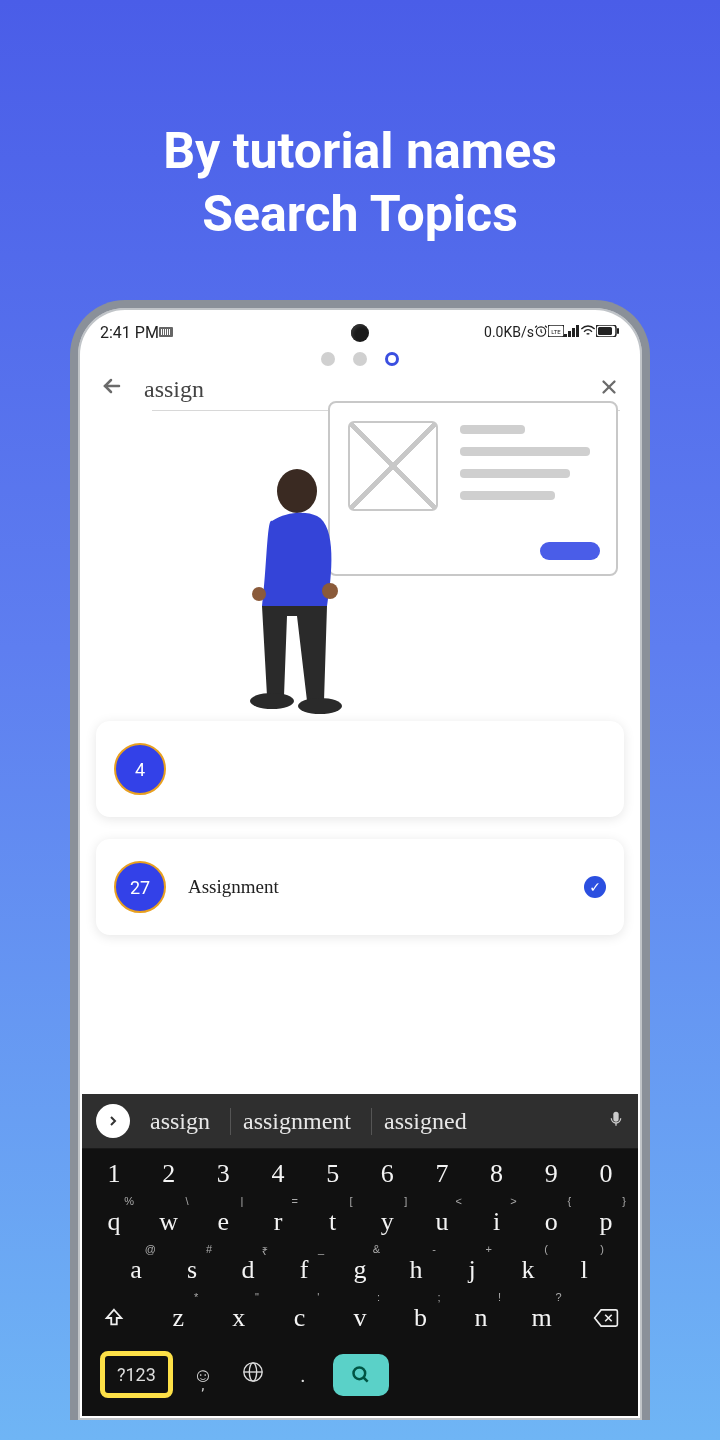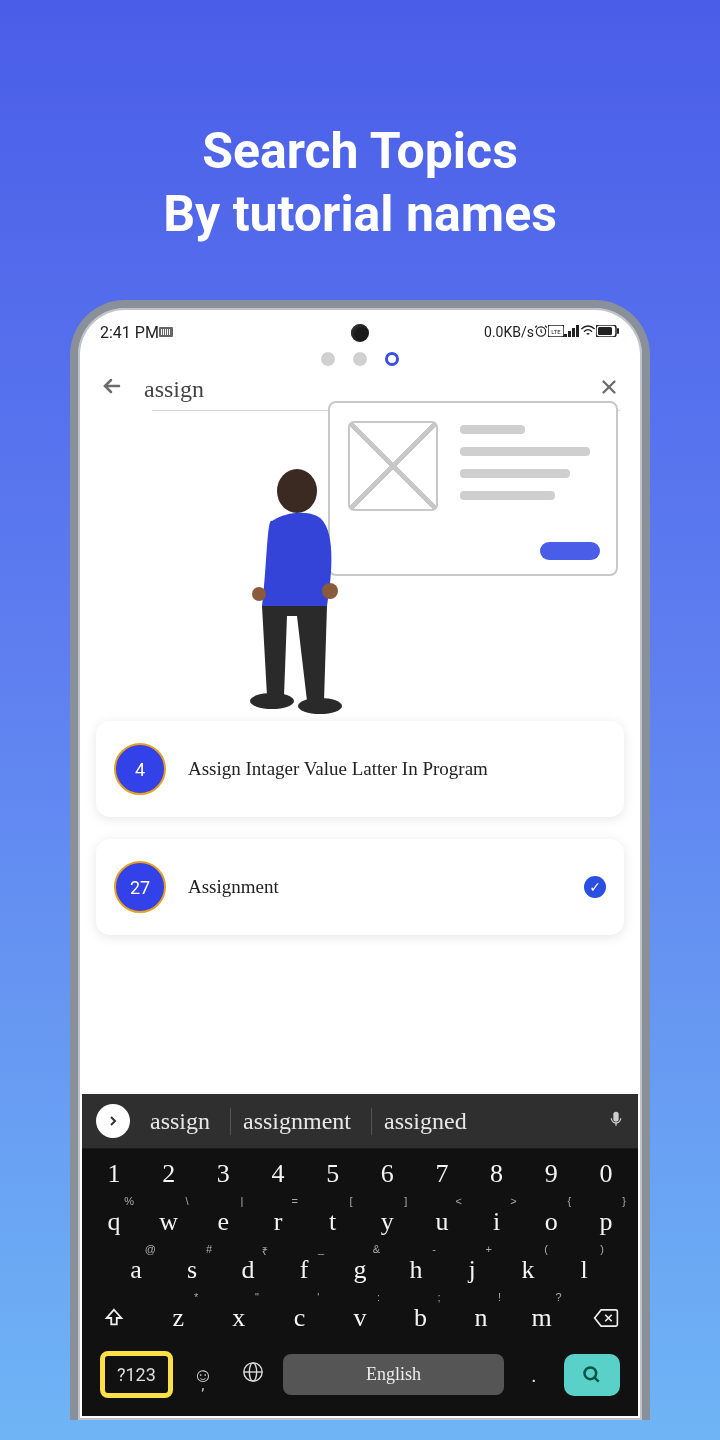--- a/index.html
+++ b/index.html
@@ -96,22 +96,22 @@
   .emoji-key, .globe-key, .period-key { color:#ddd; width:40px; text-align:center; font-size:20px; position:relative;}
   .emoji-key .sup{ position:absolute; bottom:-6px; left:50%; transform:translateX(-50%); font-size:14px;}
   .space-key { flex:1; background:#555; border-radius:8px; color:#eee; text-align:center; padding:10px 0; font-size:18px; font-family: Georgia, serif;}
   .search-key { width:56px; height:42px; background:#5ad1c8; border-radius:10px; display:flex; align-items:center; justify-content:center; color:#063; font-size:20px;}
   .sig { display:inline-block; }
 </style>
 </head>
 <body>
 
 <div class="promo-title">
+  <div>By tutorial names</div>
   <div>Search Topics</div>
-  <div>By tutorial names</div>
 </div>
 
 <div class="phone">
  <div class="phone-inner">
   <div class="notch"></div>
 
   <div class="status-bar">
     <div class="status-left">
       <span>2:41 PM</span>
       <span class="kb-ico"></span>
@@ -195,21 +195,20 @@
       <ellipse cx="60" cy="235" rx="22" ry="8" fill="#2a2a2a"></ellipse>
       <ellipse cx="108" cy="240" rx="22" ry="8" fill="#2a2a2a"></ellipse>
       <circle cx="118" cy="125" r="8" fill="#8a5a3a"></circle>
       <circle cx="47" cy="128" r="7" fill="#8a5a3a"></circle>
     </svg>
   </div>
 
   <div class="results">
     <div class="card">
       <div class="badge">4</div>
-      <div class="card-title">Assign Intager Value Latter In Program</div>
     </div>
     <div class="card">
       <div class="badge">27</div>
       <div class="card-title">Assignment</div>
       <div class="check">✓</div>
     </div>
   </div>
 
   <div class="spacer"></div>
 
@@ -292,21 +291,20 @@
       <div class="kb-bottom">
         <div class="sym-key">?123</div>
         <div class="emoji-key">☺<span class="sup">,</span></div>
         <div class="globe-key">
           <svg width="22" height="22" viewBox="0 0 24 24" fill="none" stroke="#ddd" stroke-width="1.5">
                 <circle cx="12" cy="12" r="10"></circle>
                 <ellipse cx="12" cy="12" rx="4" ry="10"></ellipse>
                 <line x1="2" y1="12" x2="22" y2="12"></line>
               </svg>
         </div>
-        <div class="space-key">English</div>
         <div class="period-key">.</div>
         <div class="search-key">
           <svg width="20" height="20" viewBox="0 0 24 24" fill="none" stroke="#054" stroke-width="3">
                 <circle cx="10" cy="10" r="7"></circle>
                 <line x1="20" y1="20" x2="15" y2="15"></line>
               </svg>
         </div>
       </div>
     </div>
   </div>

